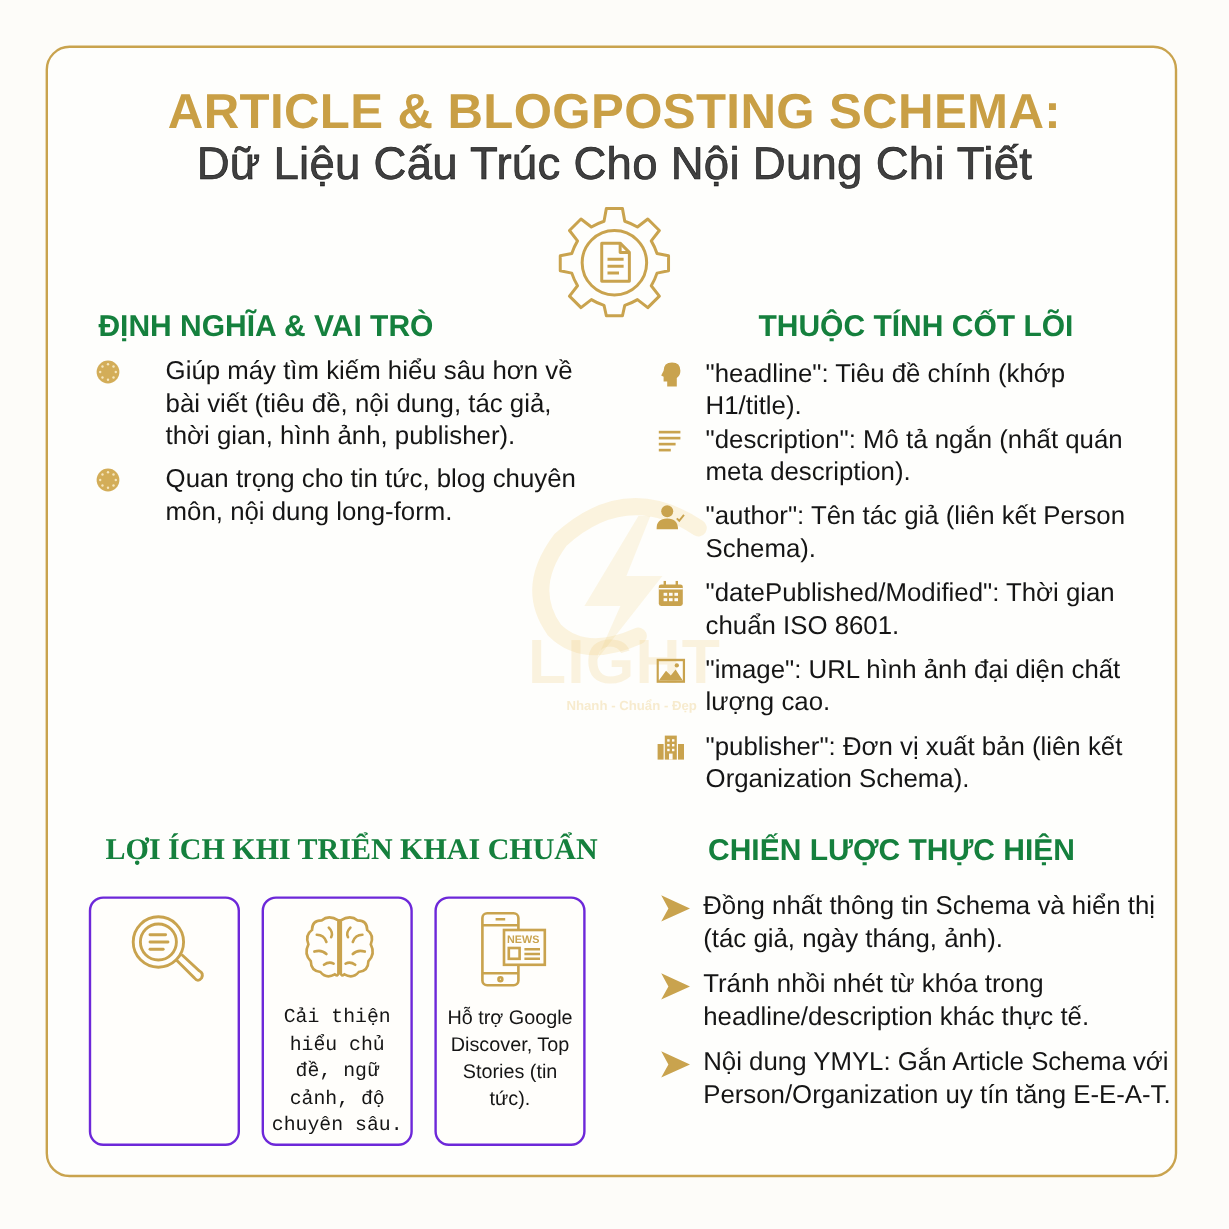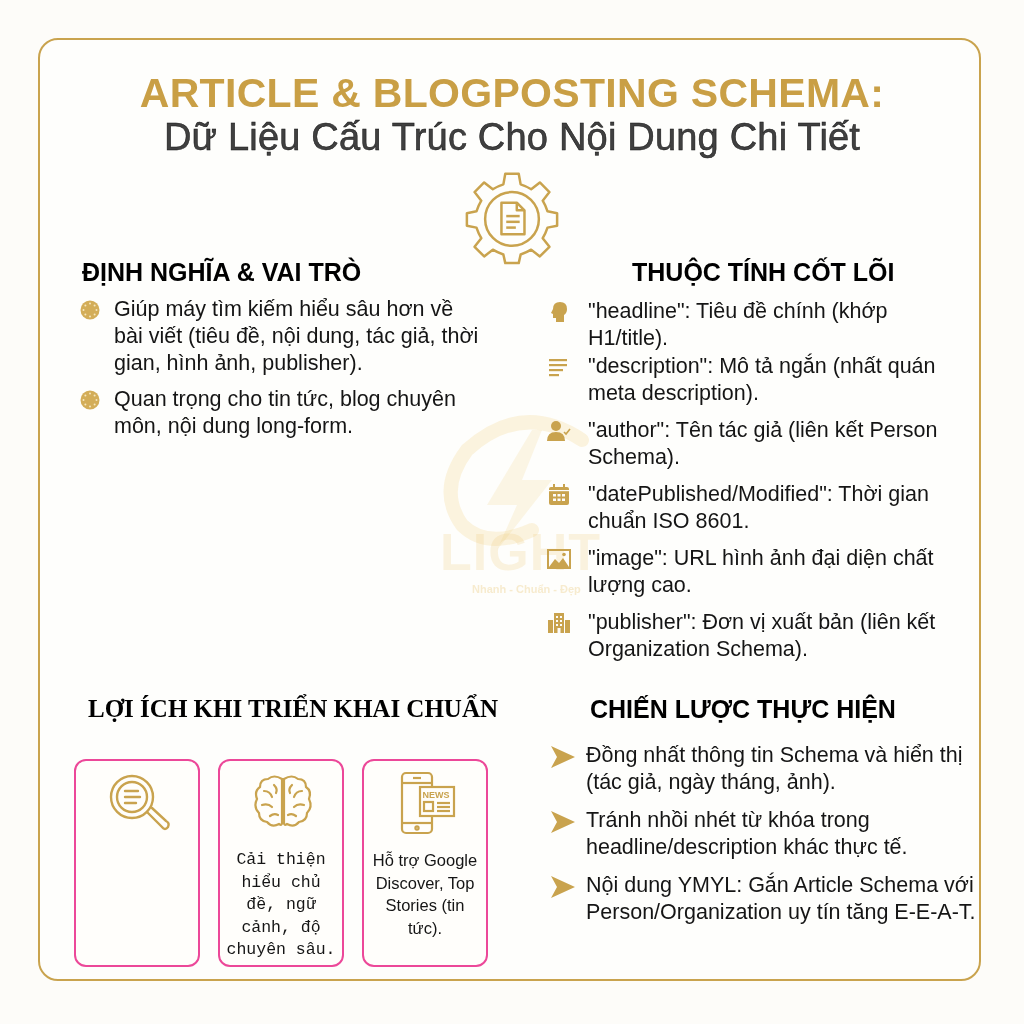--- a/index.html
+++ b/index.html
@@ -26,52 +26,52 @@
     .title2 {
       position: absolute; left: 0; width: 1024px; top: 116px;
       text-align: center; font-size: 38px; font-weight: normal;
       color: #404040; letter-spacing: 0.2px;
       -webkit-text-stroke: 0.5px #111;
     }
     .gear {
       position: absolute; left: 464px; top: 170px; width: 96px; height: 96px;
     }
     .heading {
-      position: absolute; font-weight: bold; font-size: 25px; color: #000000;
+      position: absolute; font-weight: bold; font-size: 25px; color: #15803d;
       white-space: nowrap;
     }
     .body-text { font-size: 21.5px; line-height: 27px; color: #151515; }
 
     .watermark {
       position: absolute; left: 432px; top: 410px; width: 160px; height: 200px;
       pointer-events: none;
     }
     .wm-text {
       position: absolute; left: 440px; top: 522px; font-size: 52px; font-weight: bold;
       color: rgba(235, 200, 120, 0.22); letter-spacing: 1px;
     }
     .wm-sub {
       position: absolute; left: 440px; top: 583px; font-size: 11px; font-weight: bold;
       color: rgba(235, 200, 120, 0.35);
       padding-left: 32px;
     }
 
     .list-left { position: absolute; left: 80px; top: 296px; width: 400px; }
-    .list-left .item { display: flex; margin-bottom: 9px; }
+    .list-left .item { display: flex; margin-bottom: 9px; gap: 24px; }
     .dot-icon { flex: 0 0 20px; width: 20px; height: 20px; margin-top: 4px; margin-right: 14px; }
 
     .list-right { position: absolute; left: 547px; top: 298px; width: 420px; }
     .list-right .item { display: flex; margin-bottom: 10px; }
     .list-right .item.tight { margin-bottom: 1px; }
     .ricon { flex: 0 0 24px; width: 24px; height: 22px; margin-top: 3px; margin-right: 17px; }
 
     .cards { position: absolute; left: 74px; top: 746px; width: 420px; height: 210px; }
     .card {
-      position: absolute; top: 13px; width: 126px; height: 208px;
-      border: 2px solid #ec4899; border-radius: 12px; box-sizing: border-box;
+      position: absolute; top: 1px; width: 126px; height: 208px;
+      border: 2px solid #6d28d9; border-radius: 12px; box-sizing: border-box;
       background: #fffefb;
     }
     .card svg { position: absolute; left: 30px; top: 10px; width: 66px; height: 66px; }
     .card-text {
       position: absolute; left: 4px; right: 4px; top: 88px;
       text-align: center; font-size: 16.5px; line-height: 22.5px; color: #151515;
     }
 
     .list-strategy { position: absolute; left: 550px; top: 742px; width: 430px; }
     .list-strategy .item { display: flex; margin-bottom: 11px; }

